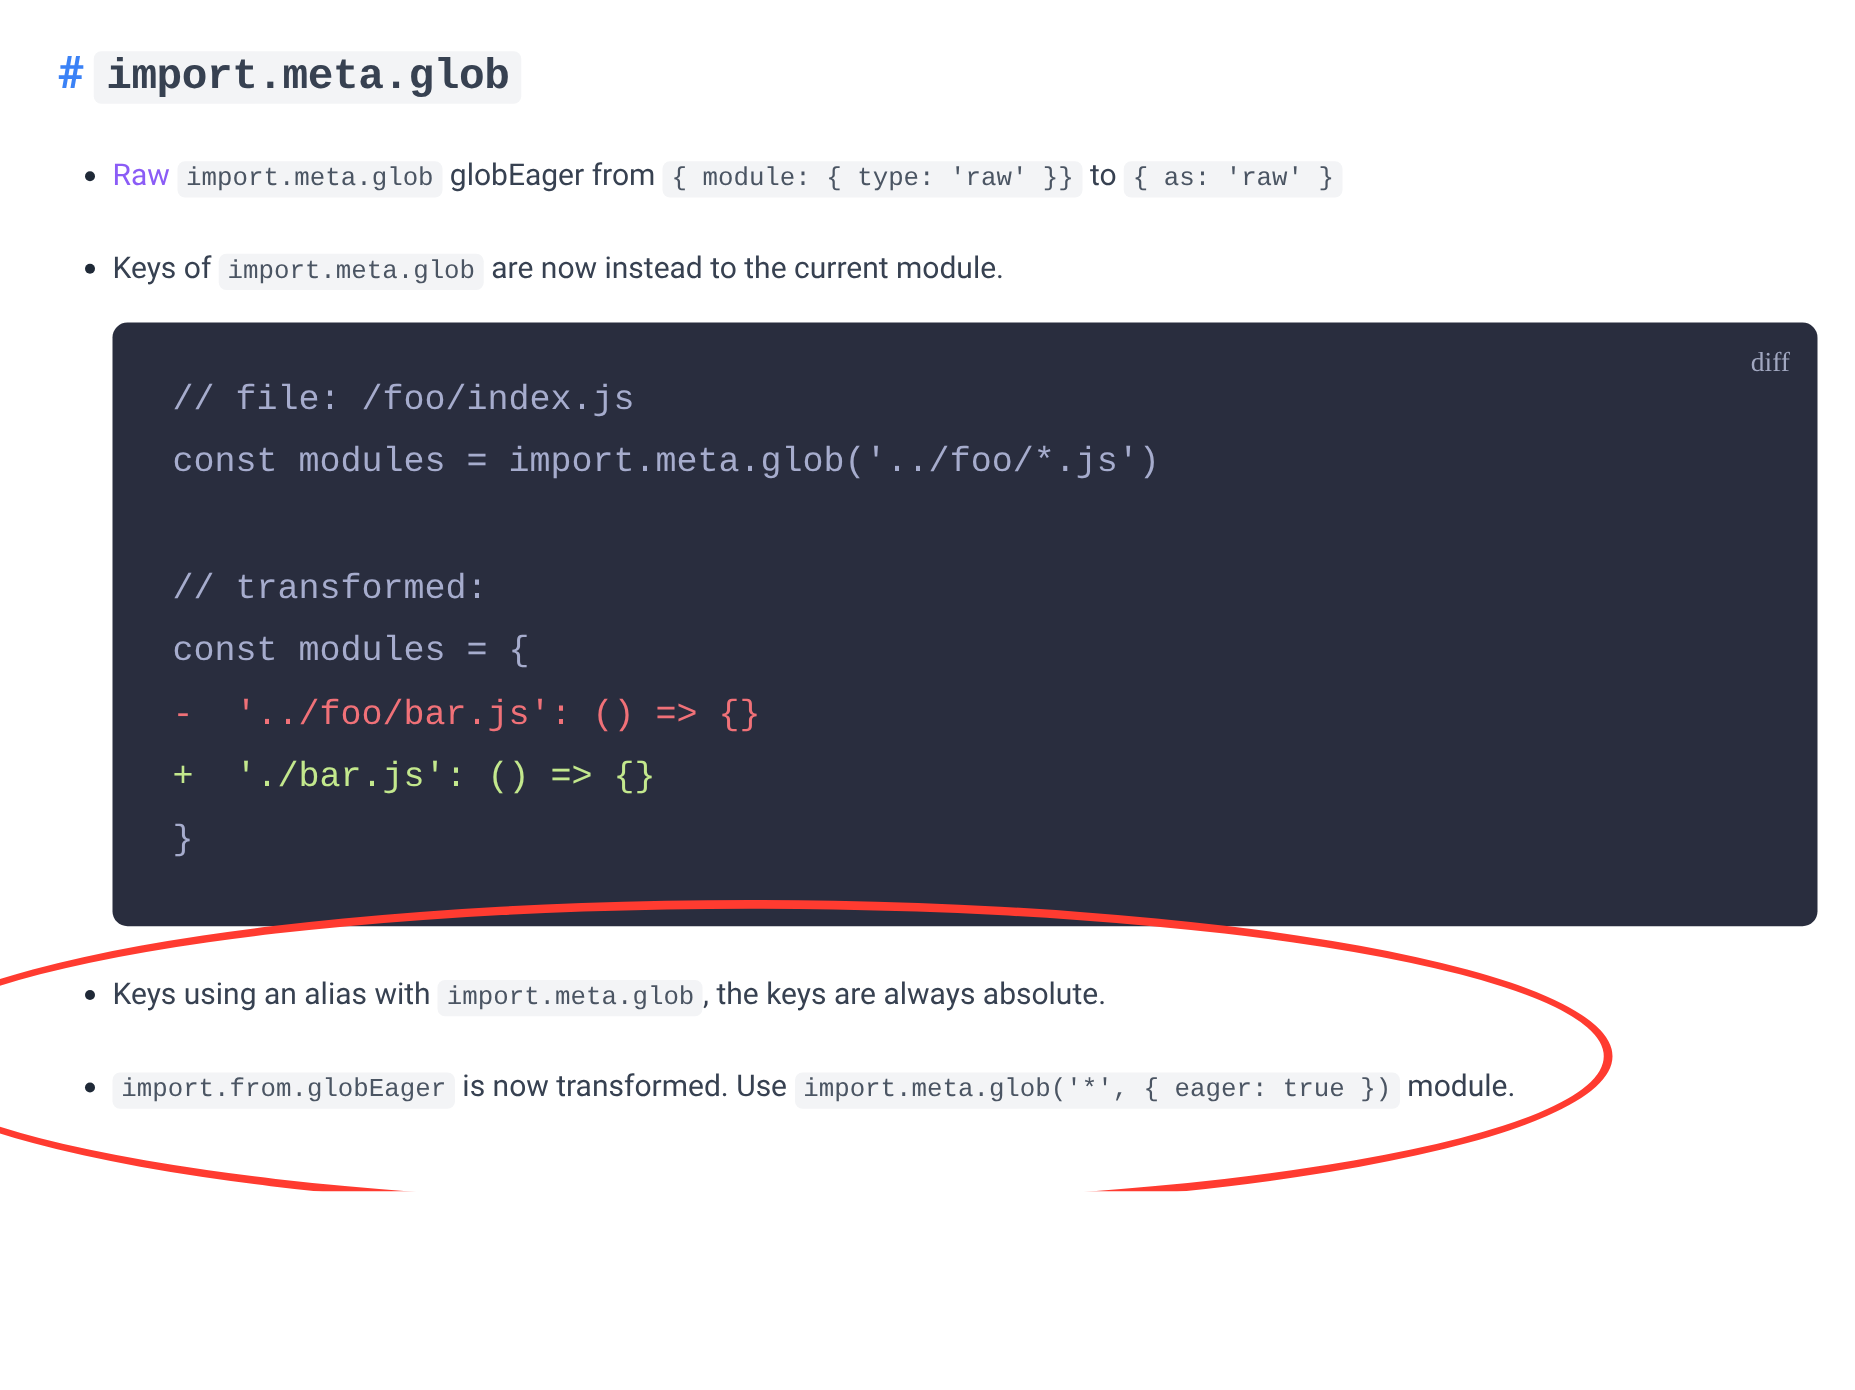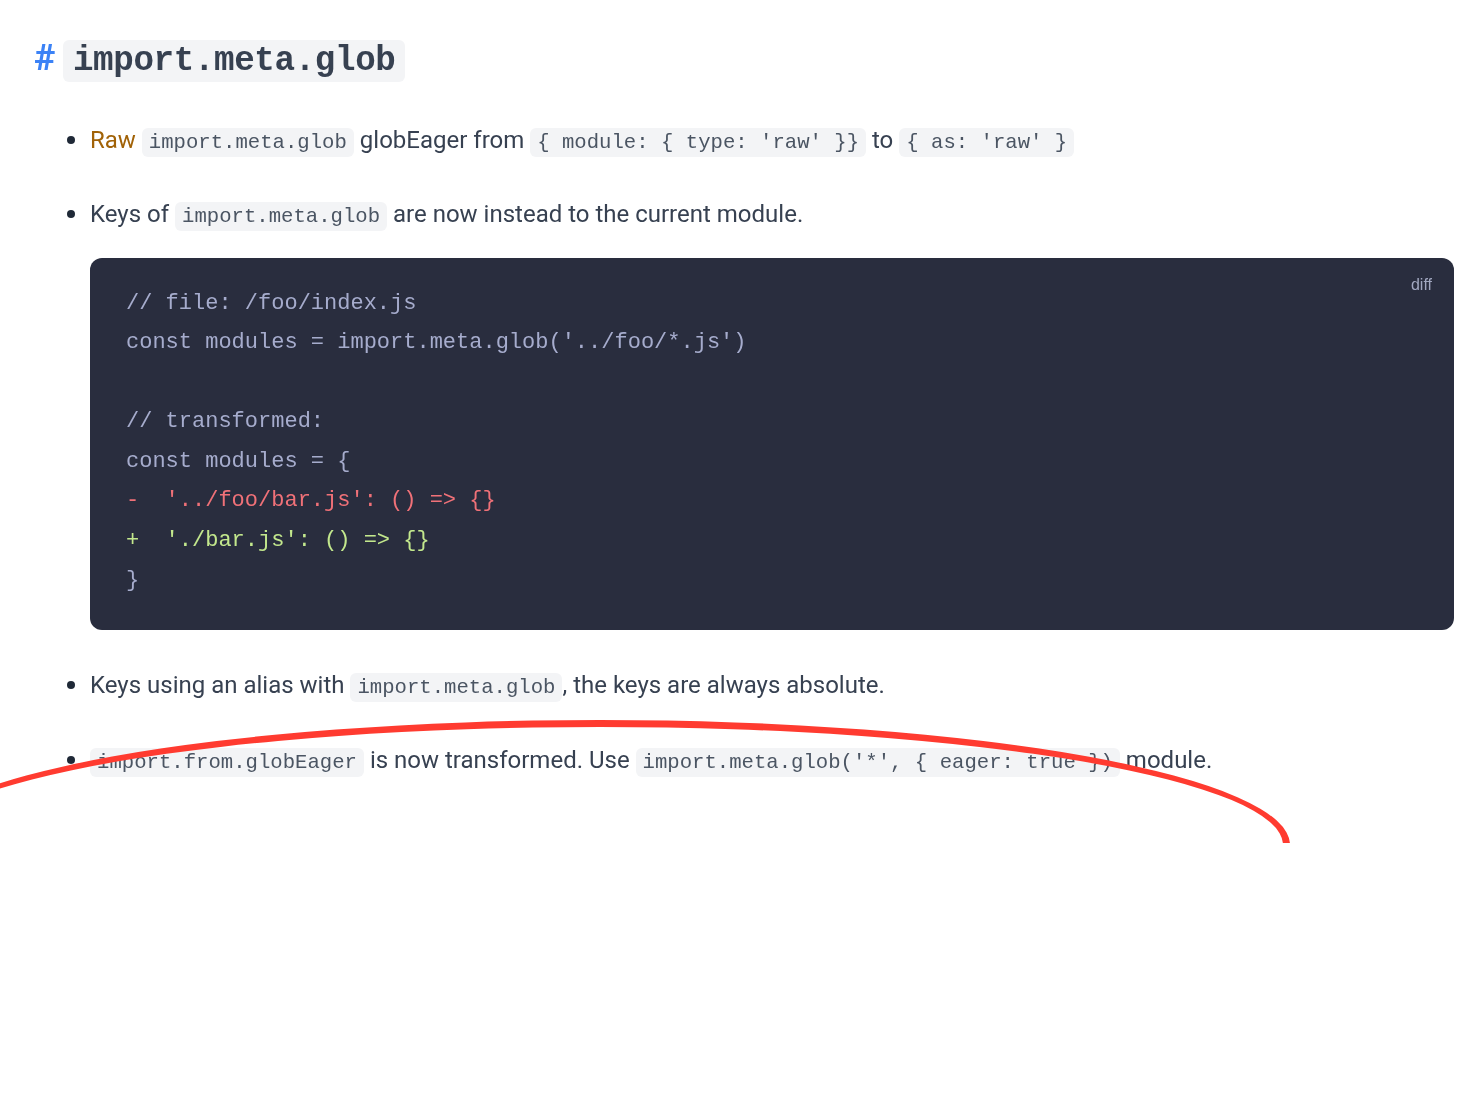--- a/index.html
+++ b/index.html
@@ -9,21 +9,21 @@
       font-family: -apple-system, BlinkMacSystemFont, "Segoe UI", Roboto, Helvetica, Arial, sans-serif;
       background: #ffffff;
       color: #374151;
       font-size: 24px;
       line-height: 1.6;
       position: relative;
     }
     h2 {
       font-size: 36px;
       font-weight: 700;
-      margin: 0 0 30px 4px;
+      margin: 0 0 30px 16px;
       letter-spacing: -0.01em;
       color: #1f2937;
     }
     .hash {
       color: #3b82f6;
       font-weight: 700;
       margin-right: 8px;
     }
     h2 code {
       font-family: SFMono-Regular, Menlo, Monaco, Consolas, "Liberation Mono", monospace;
@@ -35,21 +35,21 @@
     }
     ul {
       padding-left: 60px;
       margin: 0;
     }
     li {
       margin: 0 0 34px 0;
       color: #374151;
     }
     li::marker { color: #1f2937; font-size: 26px; }
-    a.lnk { color: #a16207; text-decoration: none; }
+    a.lnk { color: #8b5cf6; text-decoration: none; }
     code.inline {
       font-family: SFMono-Regular, Menlo, Monaco, Consolas, "Liberation Mono", monospace;
       background: #f3f4f6;
       padding: 3px 7px;
       border-radius: 6px;
       font-size: 0.86em;
       color: #4b5563;
     }
     .codeblock {
       position: relative;
@@ -57,27 +57,27 @@
       background: #292d3e;
       border-radius: 12px;
       padding: 26px 0 30px 36px;
       overflow: hidden;
     }
     .codeblock .lang {
       position: absolute;
       top: 14px;
       right: 22px;
       color: #a1a7c0;
-      font-size: 16px;
-      font-family: Liberation Sans, sans-serif;
+      font-size: 22px;
+      font-family: Liberation Serif, serif;
     }
     .codeblock pre {
-      margin: 0;
+      margin: 12px;
       font-family: SFMono-Regular, Menlo, Monaco, Consolas, "Liberation Mono", monospace;
-      font-size: 22px;
+      font-size: 28px;
       line-height: 1.8;
       color: #a6accd;
       white-space: pre;
     }
     .diff-del { color: #f07178; }
     .diff-add { color: #c3e88d; }
     .annotation-ellipse {
       position: absolute;
       border: 7px solid #ff3b30;
       border-radius: 50%;

